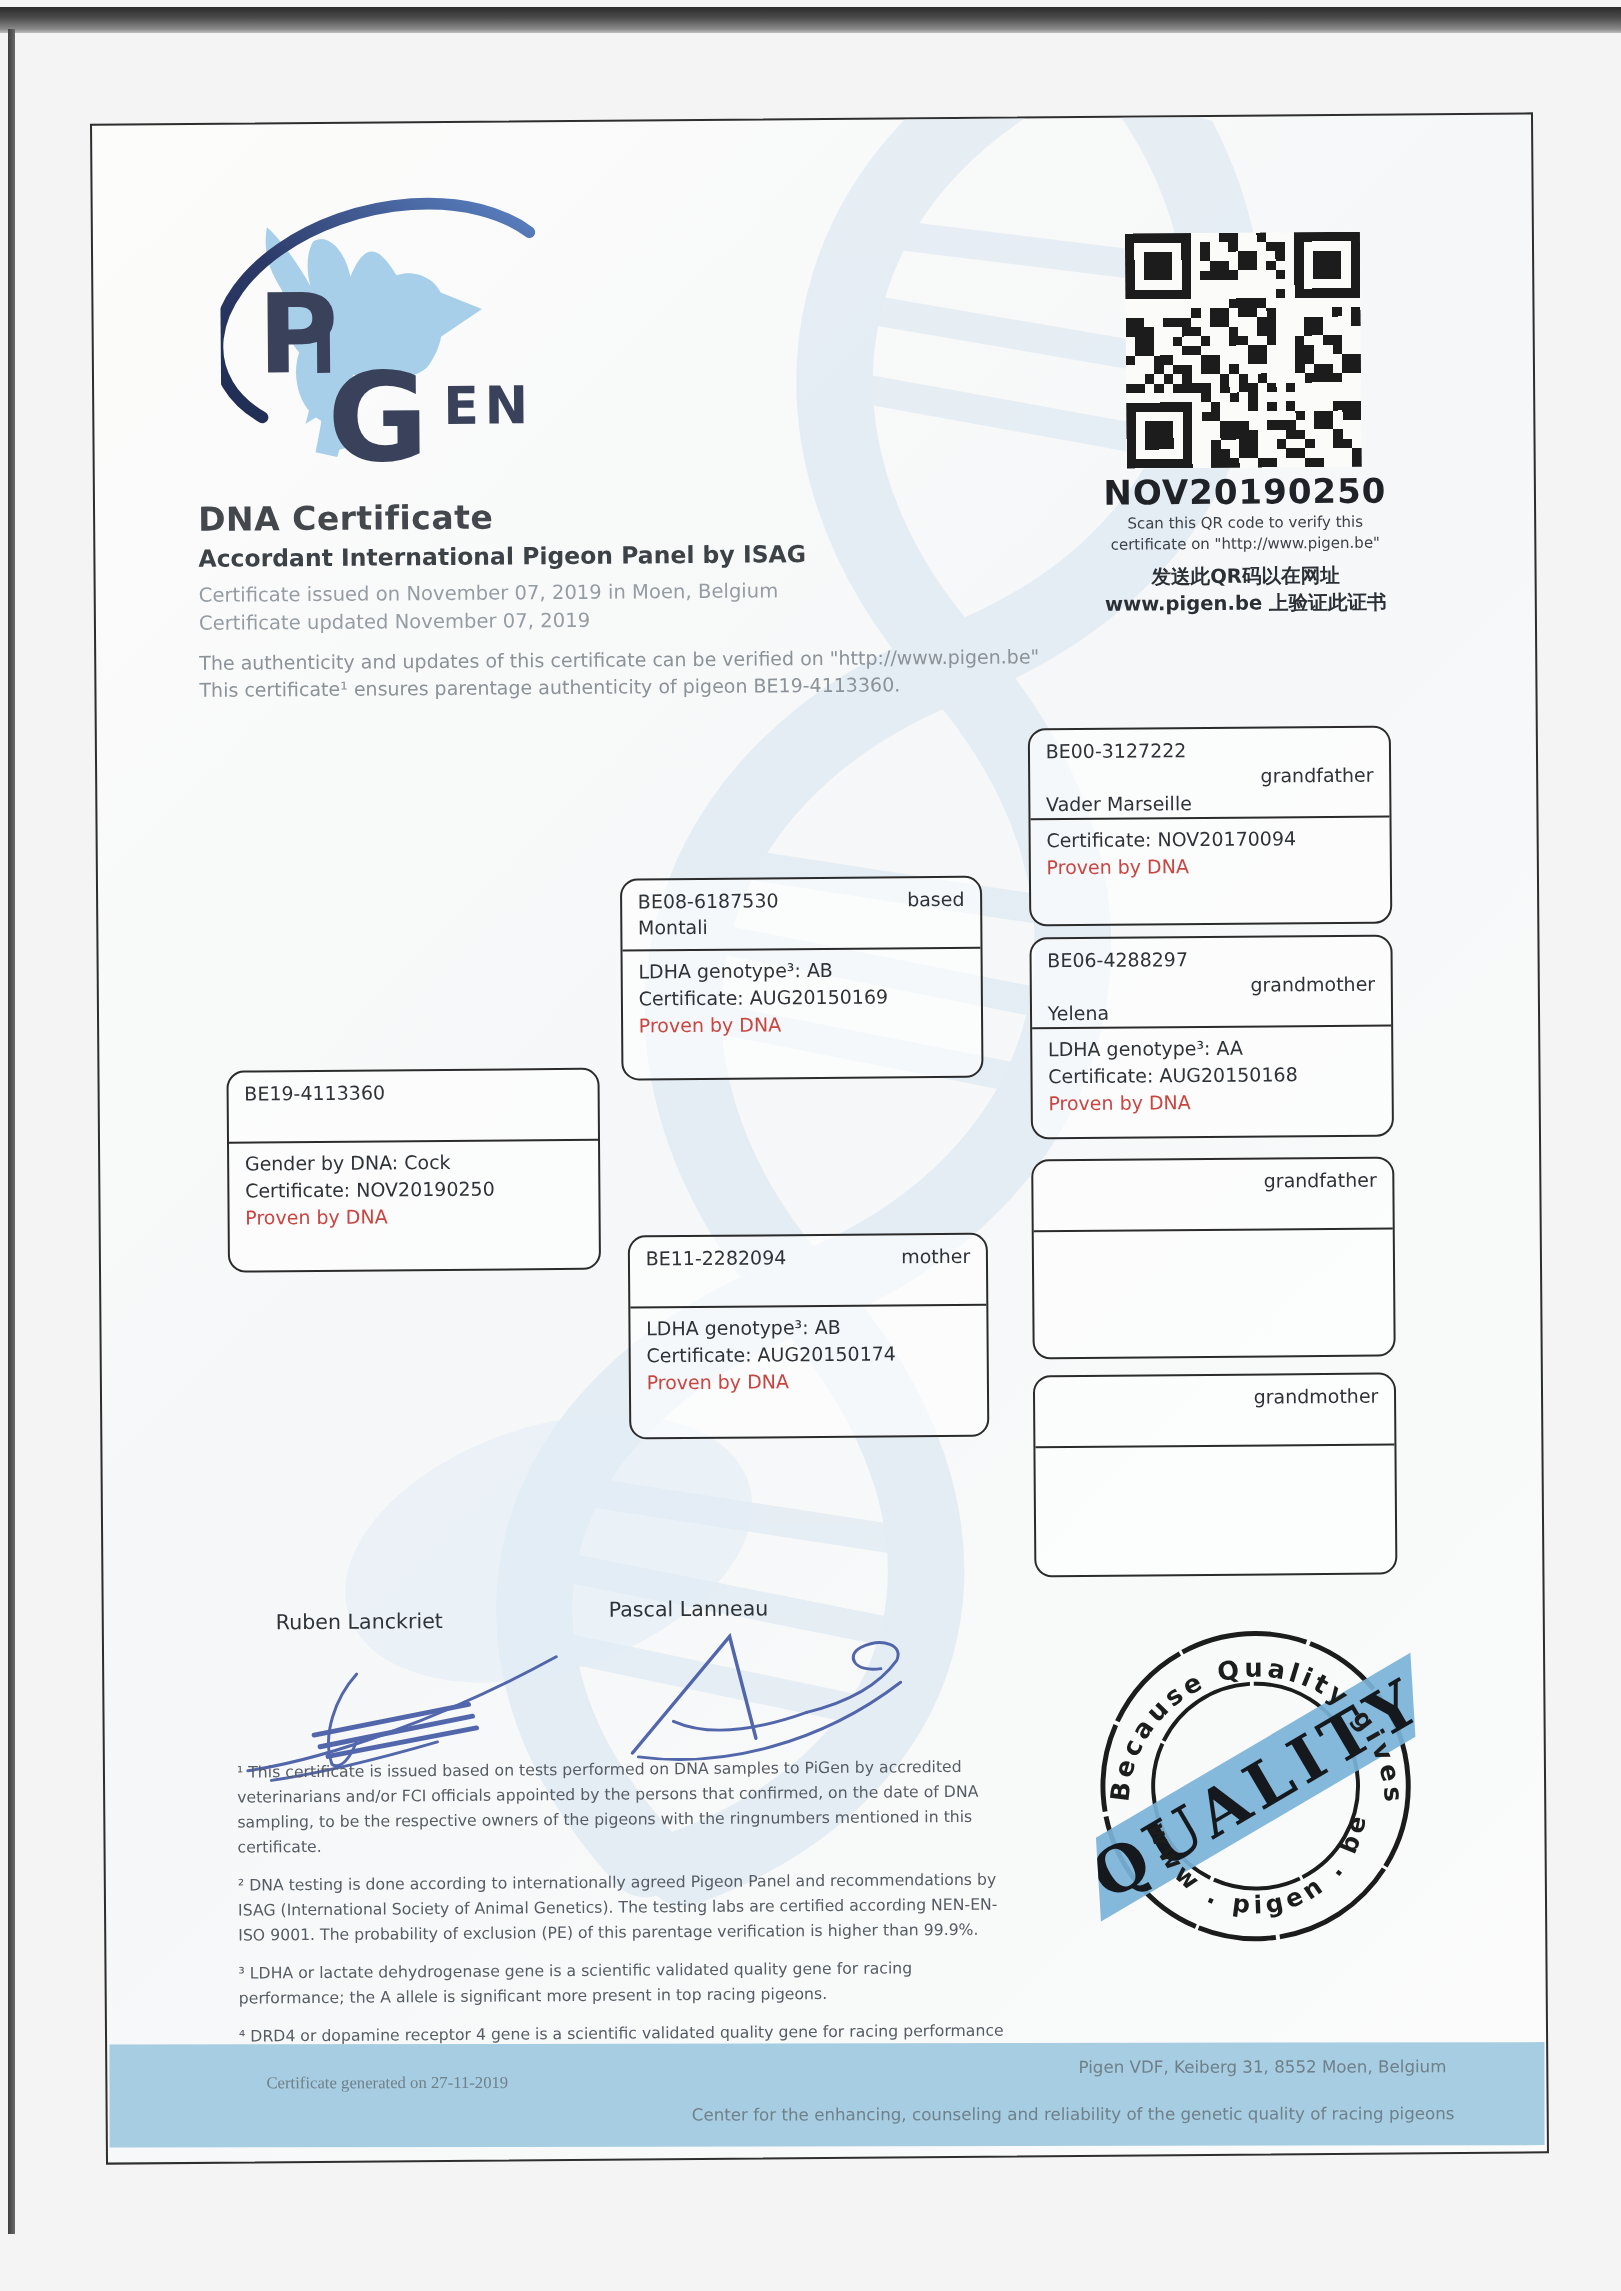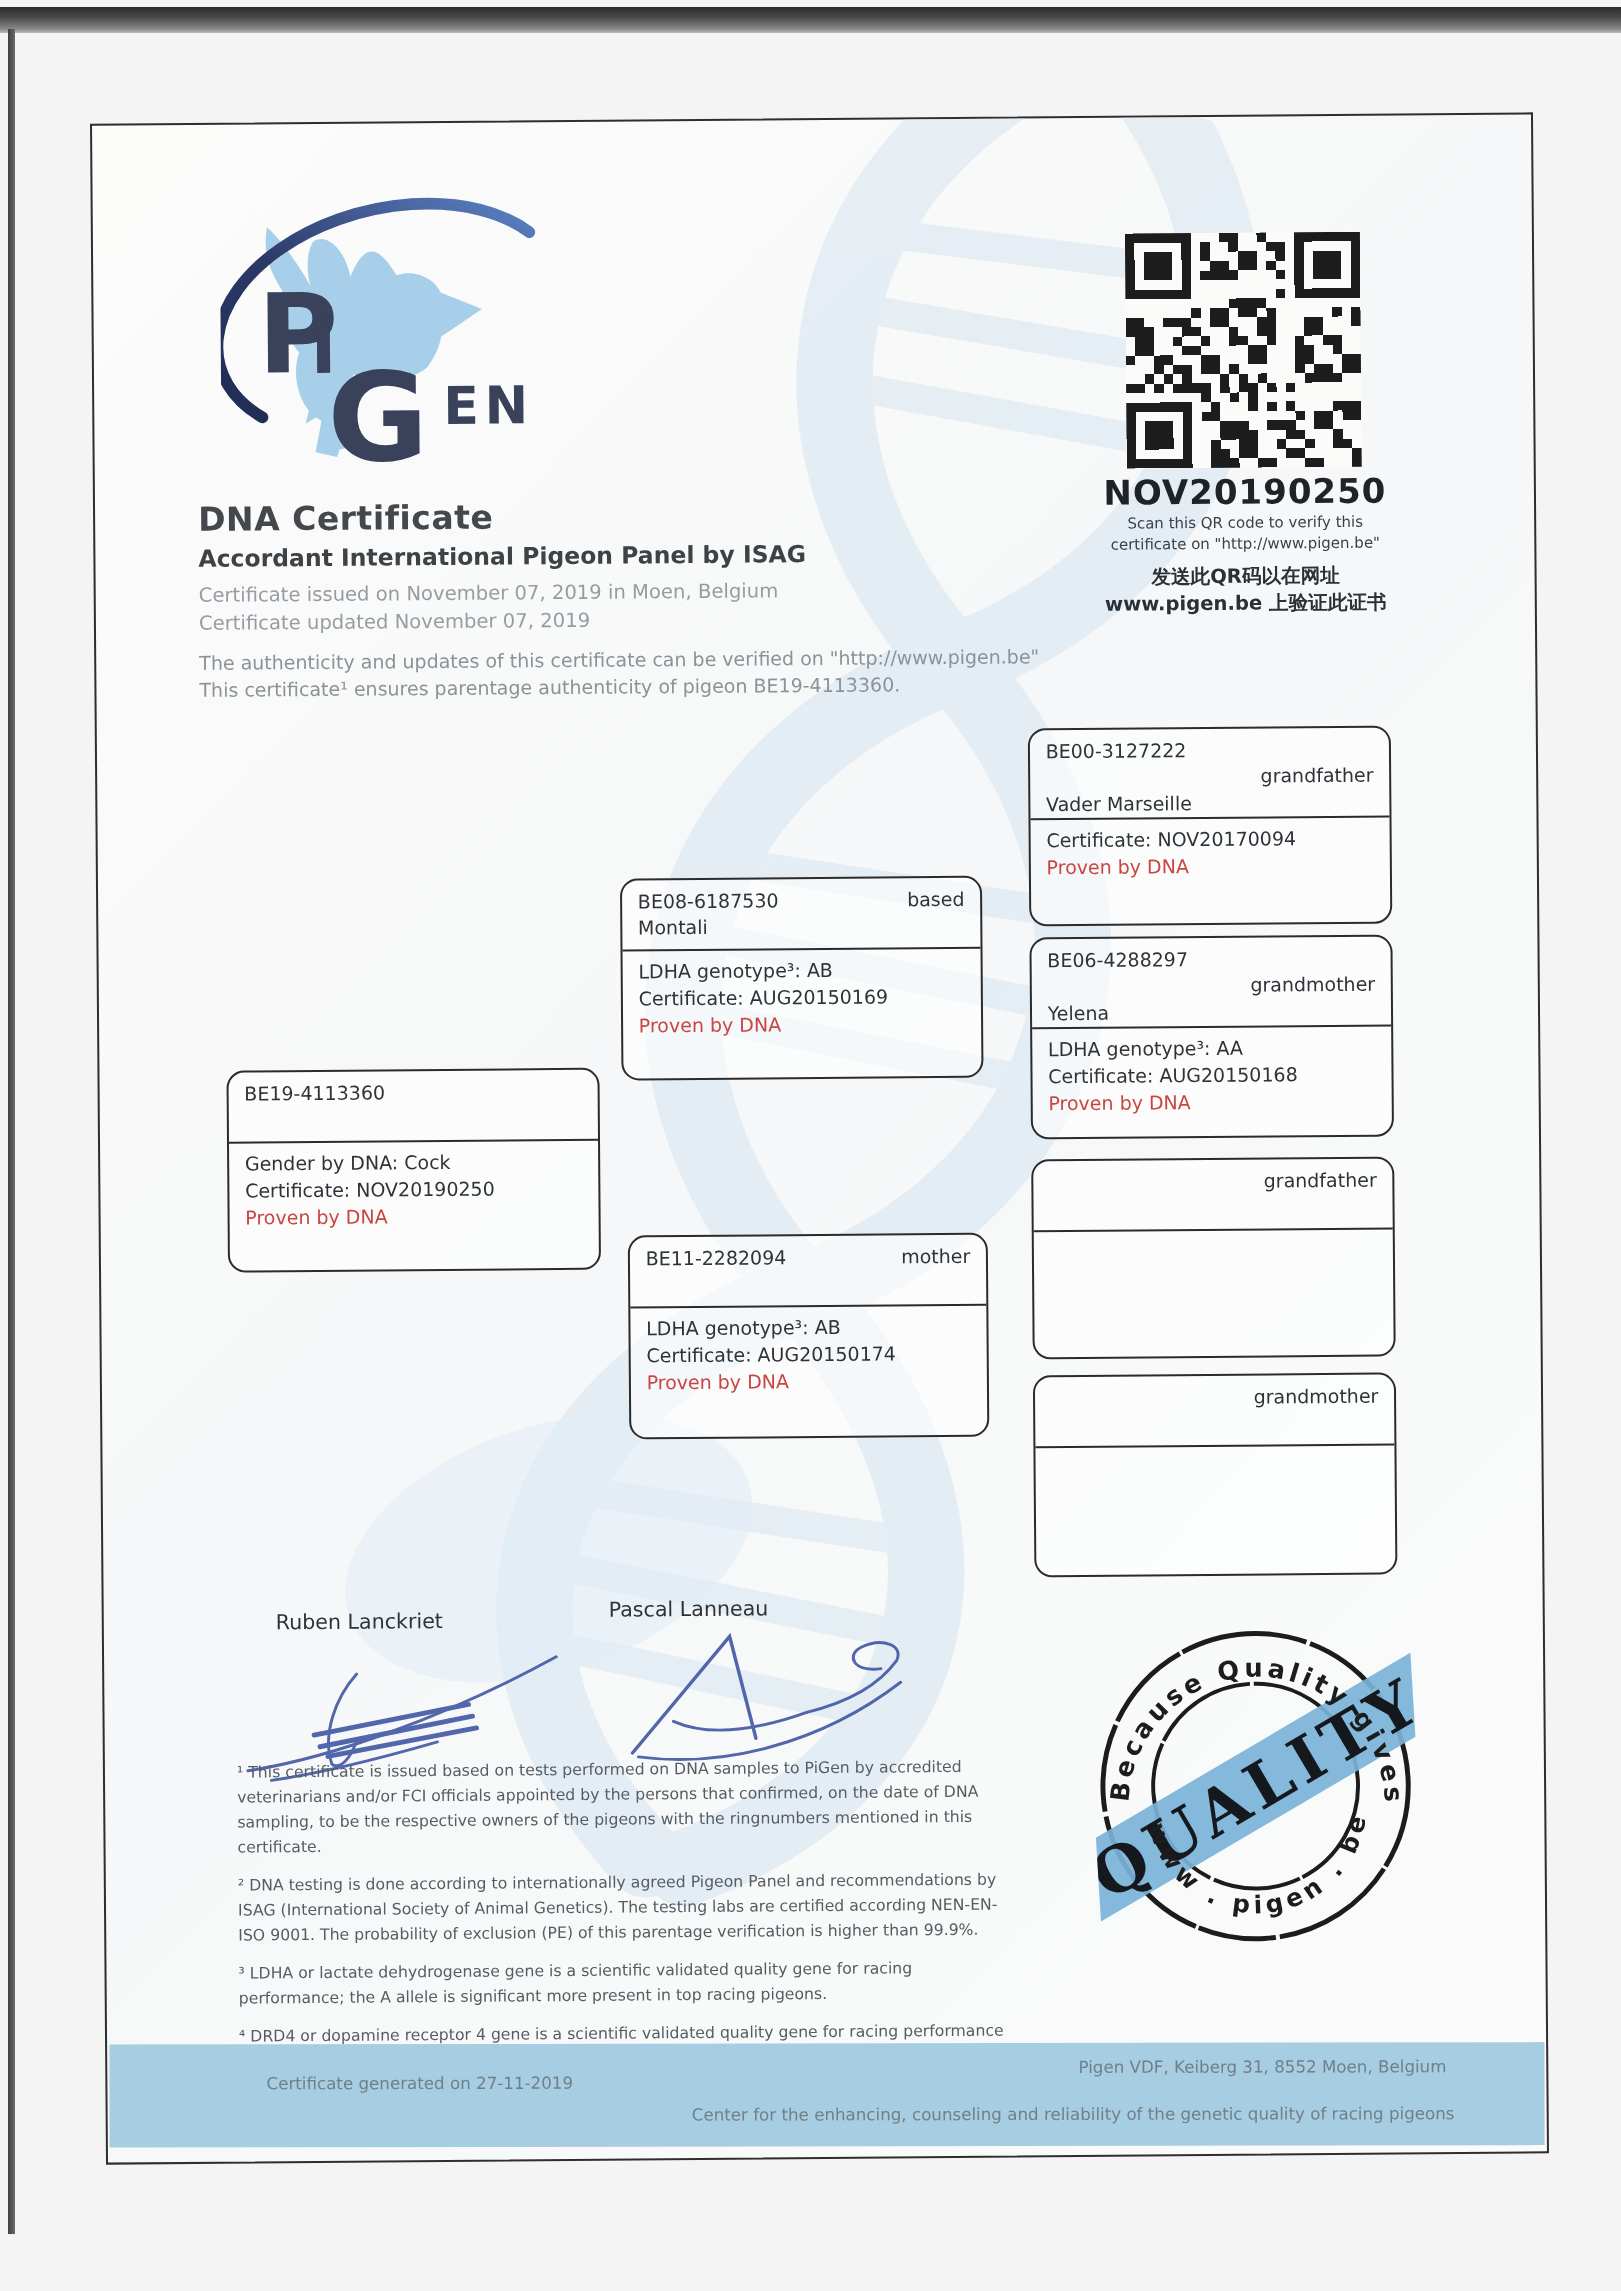--- a/index.html
+++ b/index.html
@@ -442,19 +442,19 @@
     </g>
     <text font-size="26" font-weight="bold" letter-spacing="4" fill="#1c1c1c">
       <textPath href="#arcTop" startOffset="6%">Because Quality gives</textPath>
     </text>
     <text font-size="25" font-weight="bold" letter-spacing="5" fill="#1c1c1c" text-anchor="middle">
       <textPath href="#arcBottom" startOffset="50%">www . pigen . be</textPath>
     </text>
   </svg>
 
   <div class="footer-band">
-    <div class="ft" style="left:157px;top:29px;">Certificate generated on 27-11-2019</div>
+    <div class="ft" style="left:157px;top:29px;font-family:Liberation Serif, serif;">Certificate generated on 27-11-2019</div>
     <div class="ft" style="right:98px;top:13.7px;">Pigen VDF, Keiberg 31, 8552 Moen, Belgium</div>
     <div class="ft" style="right:90px;top:61px;">Center for the enhancing, counseling and reliability of the genetic quality of racing pigeons</div>
   </div>
 
 </div>
 
 
 </body></html>

